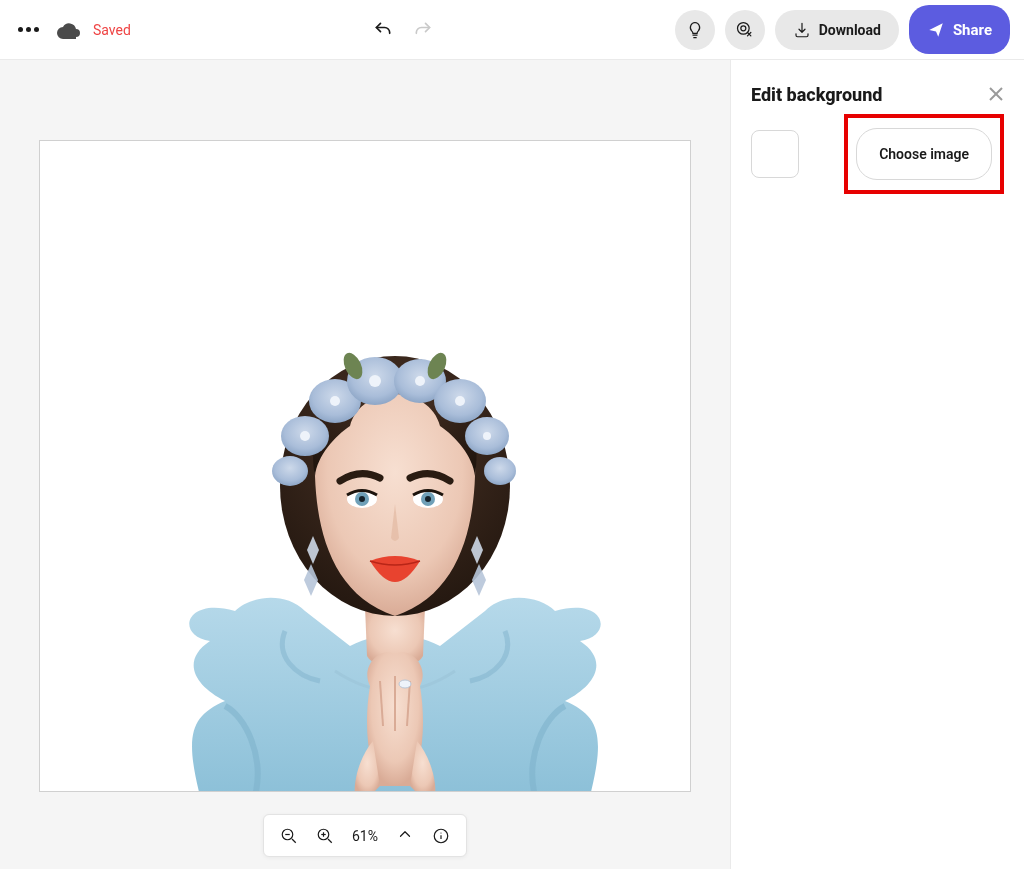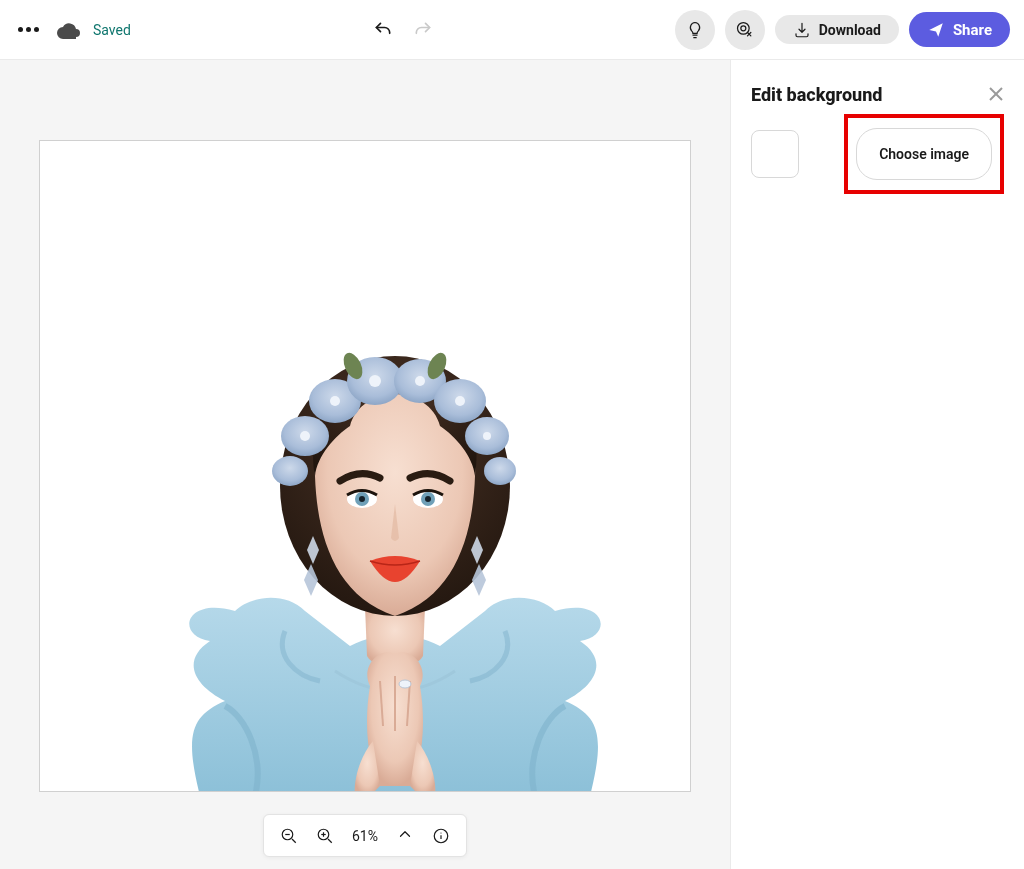--- a/index.html
+++ b/index.html
@@ -12,49 +12,49 @@
     align-items: center;
     padding: 0 14px;
     border-bottom: 1px solid #eaeaea;
     background: #fff;
   }
   .topbar-left { display: flex; align-items: center; gap: 14px; }
   .more-dots { display: flex; gap: 3px; cursor: pointer; padding: 4px; }
   .more-dots div { width: 5px; height: 5px; border-radius: 50%; background: #1a1a1a; }
   .cloud { width: 22px; height: 14px; position: relative; }
   .cloud svg { width: 24px; height: 16px; fill: #4b4b4b; }
-  .saved-text { font-size: 14px; color: #0f766e; }
+  .saved-text { font-size: 14px; color: #ef4444; }
 
   .topbar-center { flex: 1; display: flex; align-items: center; justify-content: center; gap: 8px; }
   .undo-btn, .redo-btn { padding: 6px; display:flex; align-items:center; justify-content:center; }
   .undo-btn svg, .redo-btn svg { width: 20px; height: 20px; }
   .undo-btn svg { stroke: #1a1a1a; }
   .redo-btn svg { stroke: #c9c9c9; }
 
   .topbar-right { display: flex; align-items: center; gap: 10px; }
   .round-btn {
     width: 40px; height: 40px;
     border-radius: 50%;
     background: #e8e8e8;
     display: flex; align-items: center; justify-content: center;
     cursor: pointer;
   }
   .round-btn svg { width: 20px; height: 20px; fill: none; stroke: #1a1a1a; stroke-width:1.5; }
   .download-btn {
-    height: 29px;
+    height: 40px;
     border-radius: 20px;
     background: #e8e8e8;
     display: flex; align-items: center;
     padding: 0 18px; gap: 8px;
     cursor: pointer;
     font-size: 14px; font-weight: 700; color:#1a1a1a;
   }
   .download-btn svg { width: 18px; height: 18px; fill: none; stroke: #1a1a1a; stroke-width:1.6; }
   .share-btn {
-    height: 35px;
+    height: 49px;
     border-radius: 20px;
     background: #5c5ce0;
     display: flex; align-items: center;
     padding: 0 18px; gap: 8px;
     cursor: pointer;
     font-size: 15px; font-weight: 700; color:#fff;
   }
   .share-btn svg { width: 18px; height: 18px; fill: #fff; }
 
   

